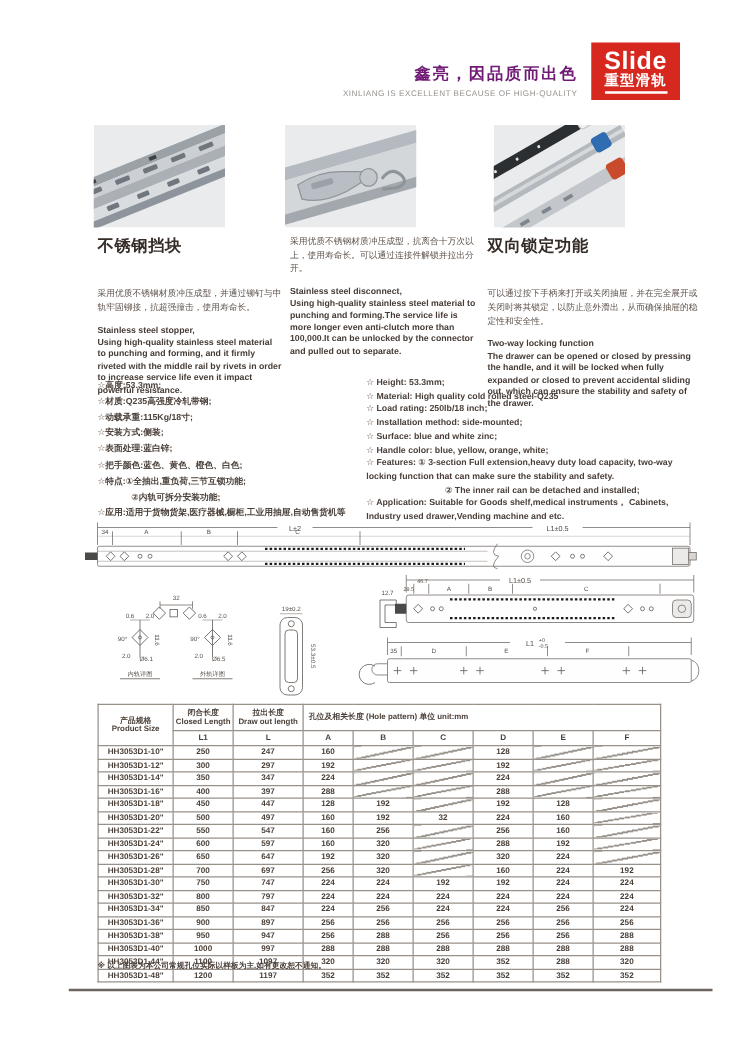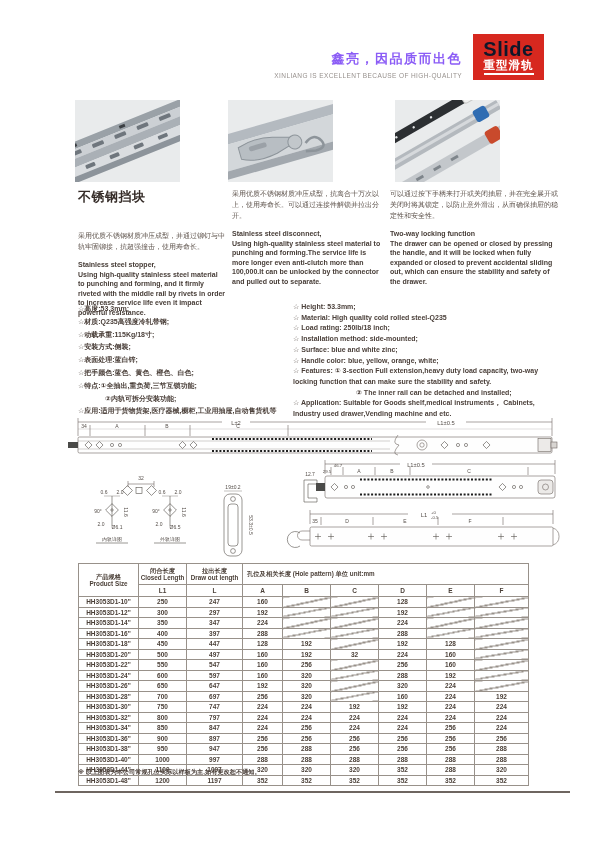--- a/index.html
+++ b/index.html
@@ -1,24 +1,24 @@
 <!DOCTYPE html>
 <html><head>
 <meta charset="utf-8">
 <style>
   html,body{margin:0;padding:0;background:#ffffff;}
   #page{position:relative;width:600px;height:844px;background:#ffffff;overflow:hidden;
         font-family:"Liberation Sans","DejaVu Sans",sans-serif;color:#4d433d;}
   
   .tagline{position:absolute;top:50px;right:138px;text-align:right;}
-  .tagline-cn{font-size:13px;font-weight:bold;color:#8b5cf6;letter-spacing:1.5px;}
+  .tagline-cn{font-size:13px;font-weight:bold;color:#701a75;letter-spacing:1.5px;}
   .tagline-en{font-size:6.5px;color:#97918d;margin-top:4px;letter-spacing:.4px;}
   .logo{position:absolute;left:473px;top:34px;width:71px;height:46px;background:#d7281f;
         display:flex;flex-direction:column;align-items:center;justify-content:center;}
-  .logo-title{color:#0f172a;font-weight:bold;font-size:20px;line-height:20px;letter-spacing:.5px;}
+  .logo-title{color:#ffffff;font-weight:bold;font-size:20px;line-height:20px;letter-spacing:.5px;}
   .logo-sub{color:#fff;font-weight:bold;font-size:11.5px;line-height:13px;border-bottom:2px solid #fff;padding-bottom:1px;letter-spacing:1px;text-align:center;}
   
   .photo{position:absolute;top:100px;width:105px;height:82px;}
   
   .feature{position:absolute;top:188px;}
   .feature h3{margin:0 0 24px 0;font-size:13px;font-weight:bold;color:#352c28;letter-spacing:.5px;}
   .f-cn{font-size:7px;line-height:11px;color:#5d524b;margin-bottom:8px;}
   .f-en-t{font-size:7px;font-weight:bold;color:#463c36;line-height:9.5px;}
   .f-en{font-size:7px;font-weight:600;color:#463c36;line-height:9.5px;}
   
@@ -125,20 +125,21 @@
         <div class="f-cn">采用优质不锈钢材质冲压成型，并通过铆钉与中轨牢固铆接，抗超强撞击，使用寿命长。</div>
         <div class="f-en-t">Stainless steel stopper,</div>
         <div class="f-en">Using high-quality stainless steel material to punching and forming, and it firmly riveted with the middle rail by rivets in order to increase service life even it impact powerful resistance.</div>
       </div>
       <div class="feature" style="left: 232px; width: 152px;">
         <div class="f-cn">采用优质不锈钢材质冲压成型，抗离合十万次以上，使用寿命长。可以通过连接件解锁并拉出分开。</div>
         <div class="f-en-t">Stainless steel disconnect,</div>
         <div class="f-en">Using high-quality stainless steel material to punching and forming.The service life is more longer even anti-clutch more than 100,000.It can be unlocked by the connector and pulled out to separate.</div>
       </div>
       <div class="feature" style="left: 390px; width: 168px;">
+        <h3>双向锁定功能</h3>
         <div class="f-cn">可以通过按下手柄来打开或关闭抽屉，并在完全展开或关闭时将其锁定，以防止意外滑出，从而确保抽屉的稳定性和安全性。</div>
         <div class="f-en-t">Two-way locking function</div>
         <div class="f-en">The drawer can be opened or closed by pressing the handle, and it will be locked when fully expanded or closed to prevent accidental sliding out, which can ensure the stability and safety of the drawer.</div>
       </div>
     </div>
 
   <div class="specs-cn" id="specs-cn">
       <div class="spec-line">☆高度:53.3mm;</div>
       <div class="spec-line">☆材质:Q235高强度冷轧带钢;</div>
       <div class="spec-line">☆动载承重:115Kg/18寸;</div>

